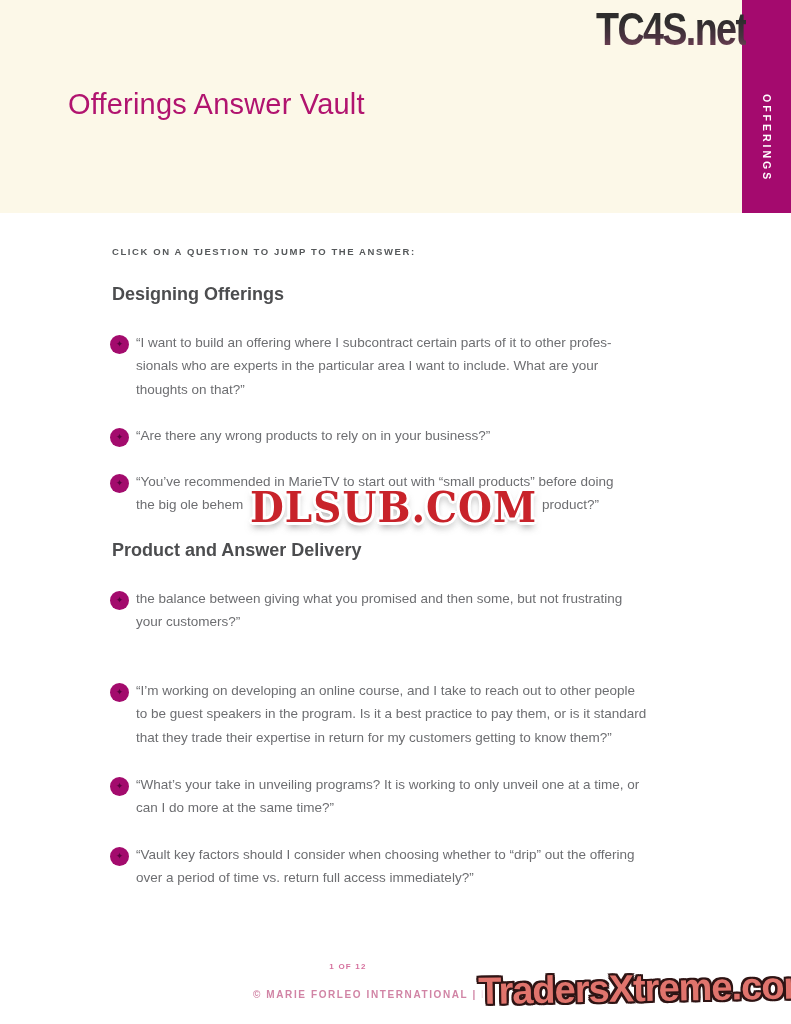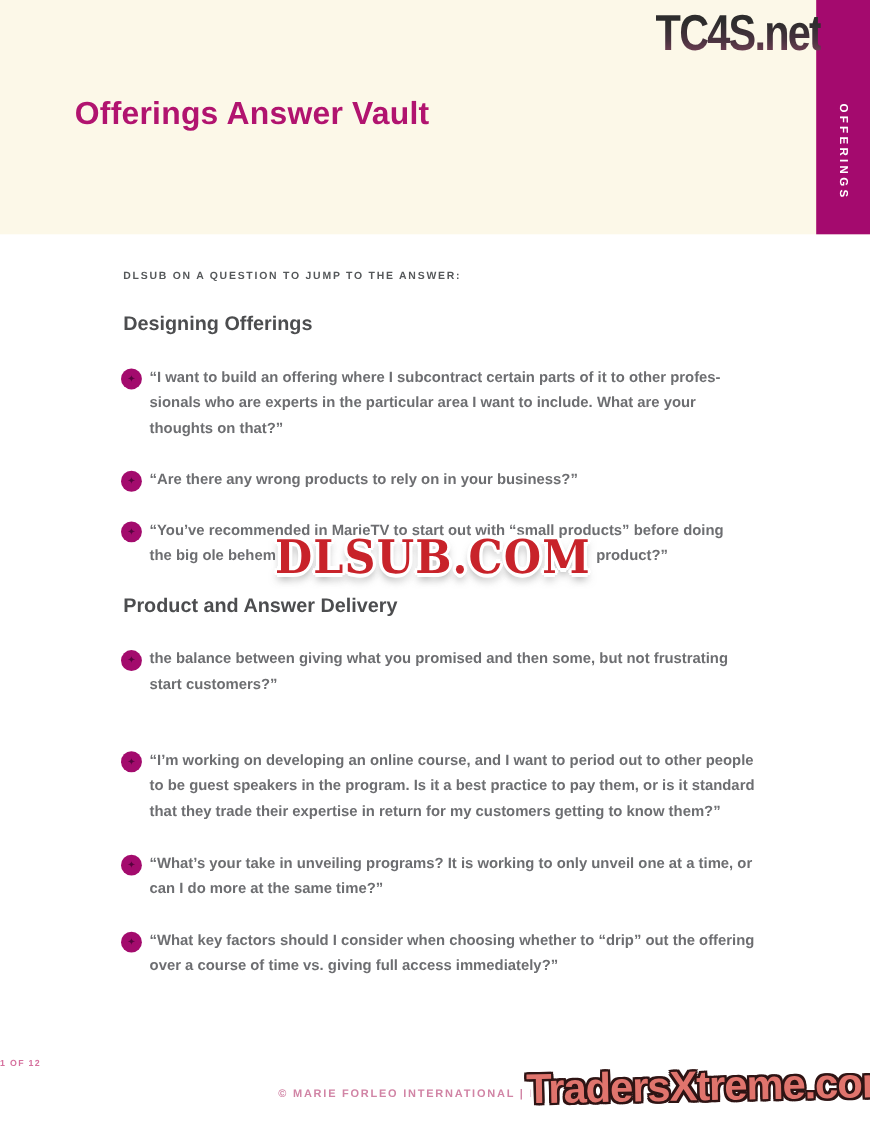--- a/index.html
+++ b/index.html
@@ -10,21 +10,21 @@
   }
   .page{position:absolute;inset:0;width:791px;height:1024px;}
 
   
   .header{
     position:absolute;left:0;top:0;width:791px;height:213px;
     background:#fcf8e8;
   }
   .page-title{
     position:absolute;left:68px;top:88px;margin:0;
-    font-size:29px;font-weight:bold;letter-spacing:.2px;
+    font-size:29px;font-weight:normal;letter-spacing:.2px;
     color:#b1146f;
   }
   
   .side-tab{
     position:absolute;left:742px;top:0;width:49px;height:213px;
     background:#a40a6e;cursor:pointer;
   }
   .side-tab .tab-text{
     position:absolute;top:94px;left:0;width:49px;
     writing-mode:vertical-rl;
@@ -53,30 +53,30 @@
 
   .bullet{
     position:absolute;left:0;top:4px;width:19px;height:19px;border-radius:50%;
     background:#a30b6d;display:flex;align-items:center;justify-content:center;
   }
   .bullet .glyph{
     font-size:9px;line-height:9px;color:rgba(45,0,35,.65);
   }
   .q-text{
     margin-left:26px;
-    font-size:13.5px;color:#6d6e71;line-height:23.4px;font-weight:bold;
+    font-size:13.5px;color:#6d6e71;line-height:23.4px;
   }
   .q-line{white-space:nowrap;}
   .split-line{position:relative;}
   .split-line .suffix{position:absolute;left:406px;top:0;}
 
   
   .page-indicator{
-    position:absolute;left:0;top:962px;width:664px;text-align:left;
-    font-size:8px;font-weight:bold;letter-spacing:1.2px;color:#d6719e;
+    position:absolute;left:0;top:962px;width:664px;text-align:center;
+    font-size:8px;font-weight:bold;letter-spacing:1.2px;color:#d6719e;padding-left:16px;
   }
   .copyright{
     position:absolute;left:253px;top:989px;
     font-size:10px;font-weight:bold;letter-spacing:1.6px;color:#d184a5;
     white-space:nowrap;
   }
 
   
   .wm{position:absolute;z-index:20;pointer-events:none;white-space:nowrap;}
   .wm-top{
@@ -114,21 +114,21 @@
 
 <div class="page">
 
   <div class="header">
     <h1 class="page-title">Offerings Answer Vault</h1>
   </div>
   <div class="side-tab">
     <span class="tab-text">OFFERINGS</span>
   </div>
 
-  <div class="eyebrow">DLSUB ON A QUESTION TO JUMP TO THE ANSWER:</div>
+  <div class="eyebrow">CLICK ON A QUESTION TO JUMP TO THE ANSWER:</div>
 
   <h2 class="section-heading" id="heading-1">Designing Offerings</h2>
 
   <div class="question" id="q1">
     <span class="bullet">
         <span class="glyph">✦</span>
       </span>
     <div class="q-text">
       <div class="q-line">“I want to build an offering where I subcontract certain parts of it to other profes-</div>
       <div class="q-line">sionals who are experts in the particular area I want to include. What are your</div>
@@ -159,52 +159,52 @@
   </div>
 
   <h2 class="section-heading" id="heading-2">Product and Answer Delivery</h2>
 
   <div class="question" id="q4">
     <span class="bullet">
         <span class="glyph">✦</span>
       </span>
     <div class="q-text">
       <div class="q-line">the balance between giving what you promised and then some, but not frustrating</div>
-      <div class="q-line">start customers?”</div>
+      <div class="q-line">your customers?”</div>
     </div>
   </div>
 
   <div class="question" id="q5">
     <span class="bullet">
         <span class="glyph">✦</span>
       </span>
     <div class="q-text">
-      <div class="q-line">“I’m working on developing an online course, and I want to period out to other people</div>
+      <div class="q-line">“I’m working on developing an online course, and I take to reach out to other people</div>
       <div class="q-line">to be guest speakers in the program. Is it a best practice to pay them, or is it standard</div>
       <div class="q-line">that they trade their expertise in return for my customers getting to know them?”</div>
     </div>
   </div>
 
   <div class="question" id="q6">
     <span class="bullet">
         <span class="glyph">✦</span>
       </span>
     <div class="q-text">
       <div class="q-line">“What’s your take in unveiling programs? It is working to only unveil one at a time, or</div>
       <div class="q-line">can I do more at the same time?”</div>
     </div>
   </div>
 
   <div class="question" id="q7">
     <span class="bullet">
         <span class="glyph">✦</span>
       </span>
     <div class="q-text">
-      <div class="q-line">“What key factors should I consider when choosing whether to “drip” out the offering</div>
-      <div class="q-line">over a course of time vs. giving full access immediately?”</div>
+      <div class="q-line">“Vault key factors should I consider when choosing whether to “drip” out the offering</div>
+      <div class="q-line">over a period of time vs. return full access immediately?”</div>
     </div>
   </div>
 
   <div class="page-indicator">1 OF 12</div>
   <div class="copyright">© MARIE FORLEO INTERNATIONAL | RHHBSCH</div>
 
   <div class="wm wm-top">TC4S.net</div>
   <div class="wm wm-mid">DLSUB.COM</div>
   <div class="wm wm-bottom">TradersXtreme.com</div>
 

